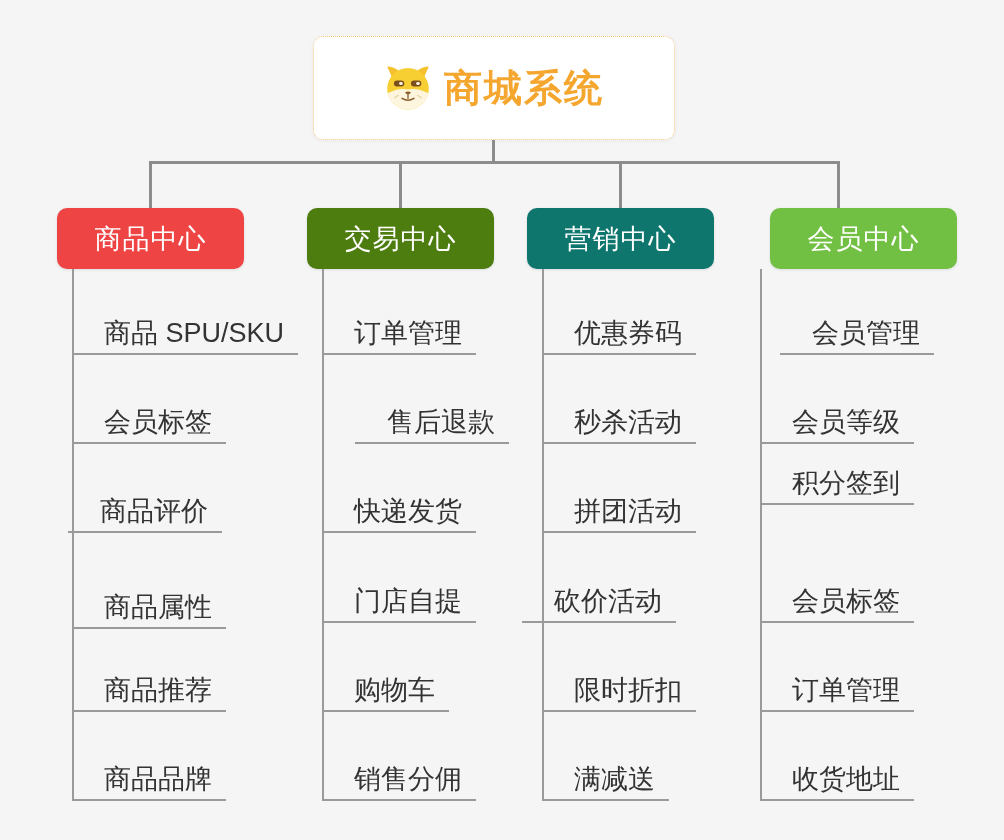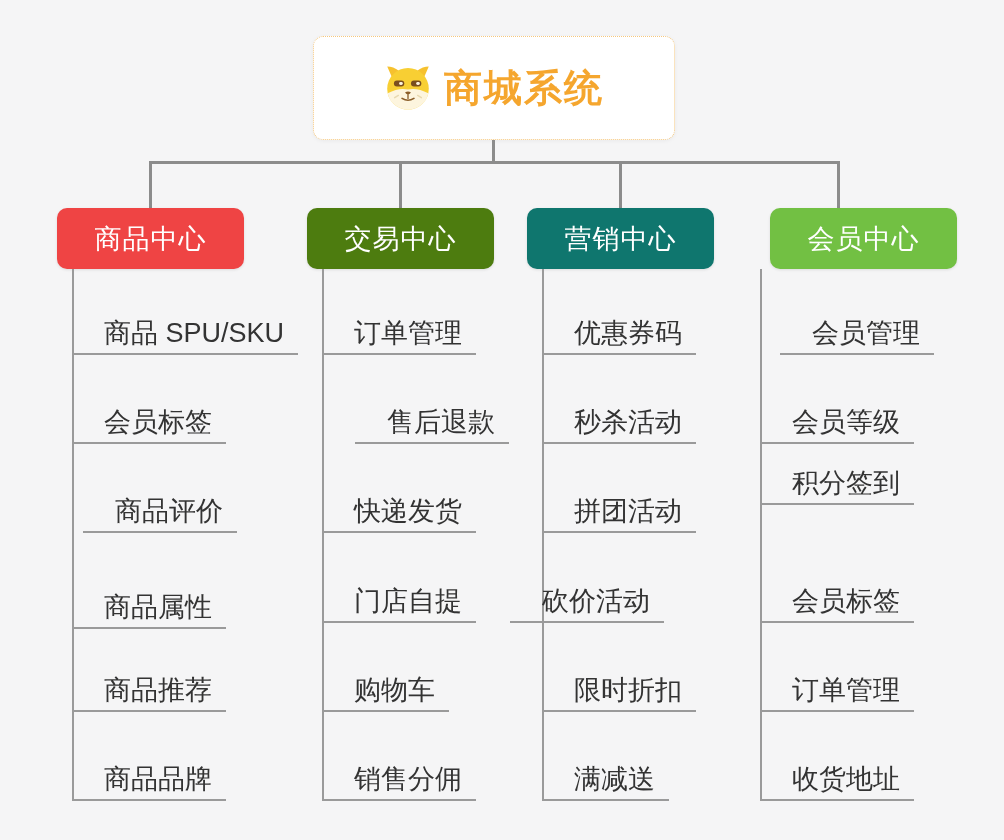--- a/index.html
+++ b/index.html
@@ -87,40 +87,40 @@
 
   <div class="connector" style="left:492px;top:140px;width:3px;height:23px;"></div>
   <div class="connector" style="left:149px;top:161px;width:691px;height:3px;"></div>
 
   <div id="branches">
       <div class="connector" style="left: 149px; top: 161px; width: 3px; height: 47px;"></div>
       <div class="branch-node" style="left: 57px; background: #ef4444;">商品中心</div>
       <div class="trunk" style="left: 72px; top: 269px; height: 532px;"></div>
       <div class="leaf-node" style="left: 72px; top: 316px;">商品 SPU/SKU</div>
       <div class="leaf-node" style="left: 72px; top: 405px;">会员标签</div>
-      <div class="leaf-node" style="left: 83px; top: 494px;">商品评价</div>
+      <div class="leaf-node" style="left: 68px; top: 494px;">商品评价</div>
       <div class="leaf-node" style="left: 72px; top: 584px; margin-top: 6px;">商品属性</div>
       <div class="leaf-node" style="left: 72px; top: 673px;">商品推荐</div>
       <div class="leaf-node" style="left: 72px; top: 762px;">商品品牌</div>
       <div class="connector" style="left: 399px; top: 161px; width: 3px; height: 47px;"></div>
       <div class="branch-node" style="left: 307px; background: #4d7c0f;">交易中心</div>
       <div class="trunk" style="left: 322px; top: 269px; height: 532px;"></div>
       <div class="leaf-node" style="left: 322px; top: 316px;">订单管理</div>
       <div class="leaf-node" style="left: 322px; top: 405px; margin-left: 33px;">售后退款</div>
       <div class="leaf-node" style="left: 322px; top: 494px;">快递发货</div>
       <div class="leaf-node" style="left: 322px; top: 584px;">门店自提</div>
       <div class="leaf-node" style="left: 322px; top: 673px;">购物车</div>
       <div class="leaf-node" style="left: 322px; top: 762px;">销售分佣</div>
       <div class="connector" style="left: 619px; top: 161px; width: 3px; height: 47px;"></div>
       <div class="branch-node" style="left: 527px; background: #0f766e;">营销中心</div>
       <div class="trunk" style="left: 542px; top: 269px; height: 532px;"></div>
       <div class="leaf-node" style="left: 542px; top: 316px;">优惠券码</div>
       <div class="leaf-node" style="left: 542px; top: 405px;">秒杀活动</div>
       <div class="leaf-node" style="left: 542px; top: 494px;">拼团活动</div>
-      <div class="leaf-node" style="left: 510px; top: 584px;">砍价活动</div>
+      <div class="leaf-node" style="left: 522px; top: 584px;">砍价活动</div>
       <div class="leaf-node" style="left: 542px; top: 673px;">限时折扣</div>
       <div class="leaf-node" style="left: 542px; top: 762px;">满减送</div>
       <div class="connector" style="left: 837px; top: 161px; width: 3px; height: 47px;"></div>
       <div class="branch-node" style="left: 745px; background: rgb(114, 192, 67); margin-left: 25px;">会员中心</div>
       <div class="trunk" style="left: 760px; top: 269px; height: 532px;"></div>
       <div class="leaf-node" style="left: 760px; top: 316px; margin-left: 20px;">会员管理</div>
       <div class="leaf-node" style="left: 760px; top: 405px;">会员等级</div>
       <div class="leaf-node" style="left: 760px; top: 466px;">积分签到</div>
       <div class="leaf-node" style="left: 760px; top: 584px;">会员标签</div>
       <div class="leaf-node" style="left: 760px; top: 673px;">订单管理</div>

